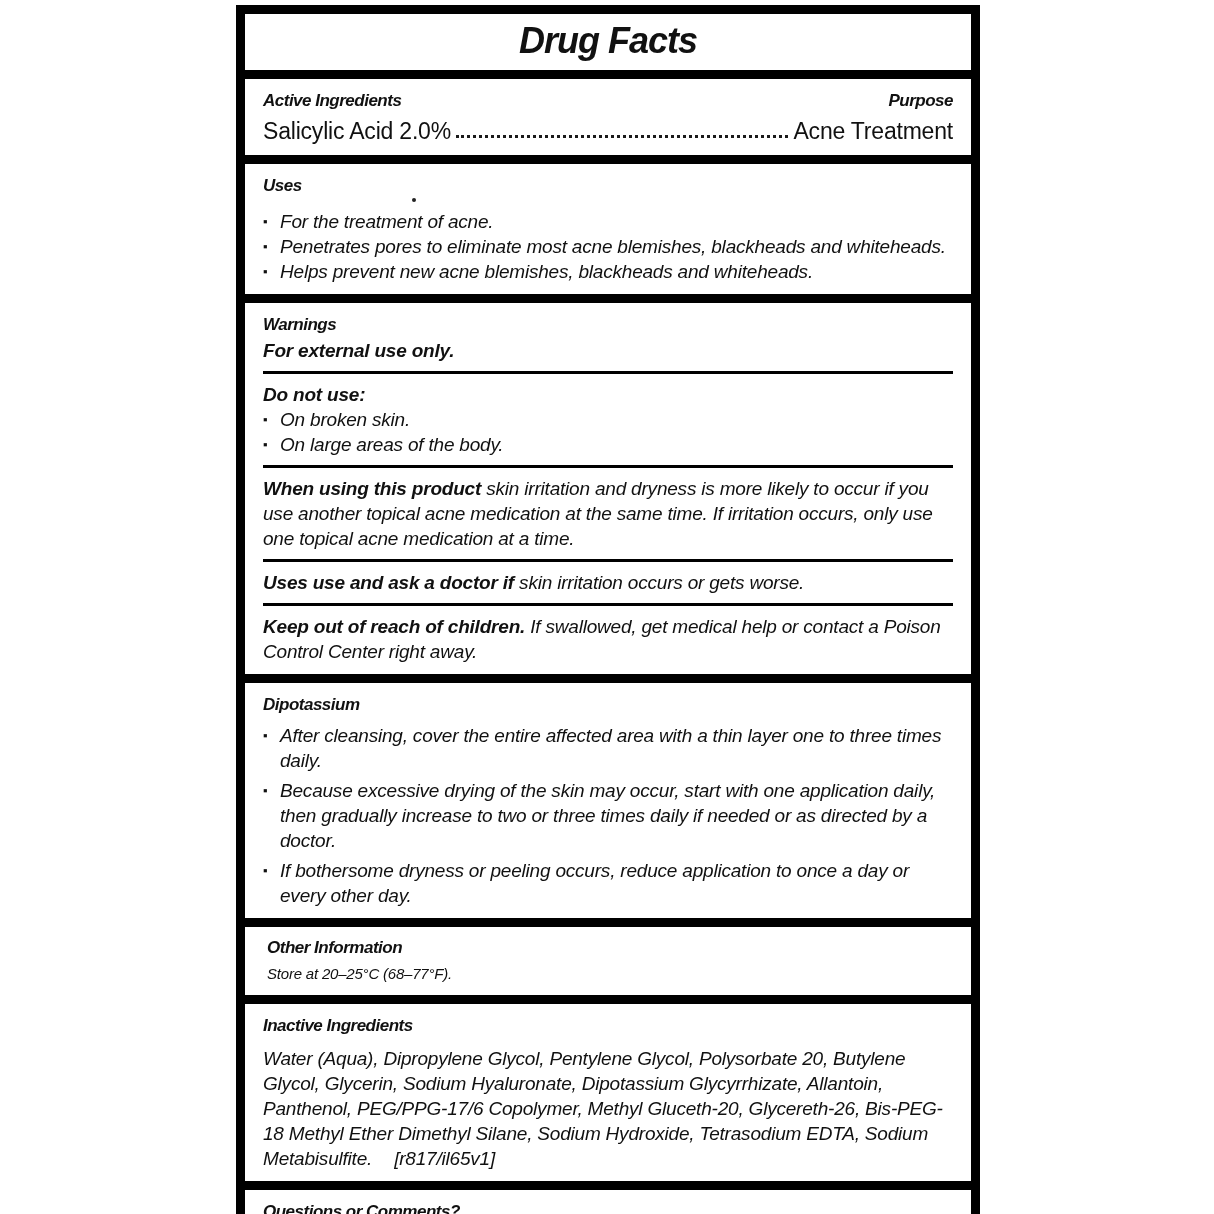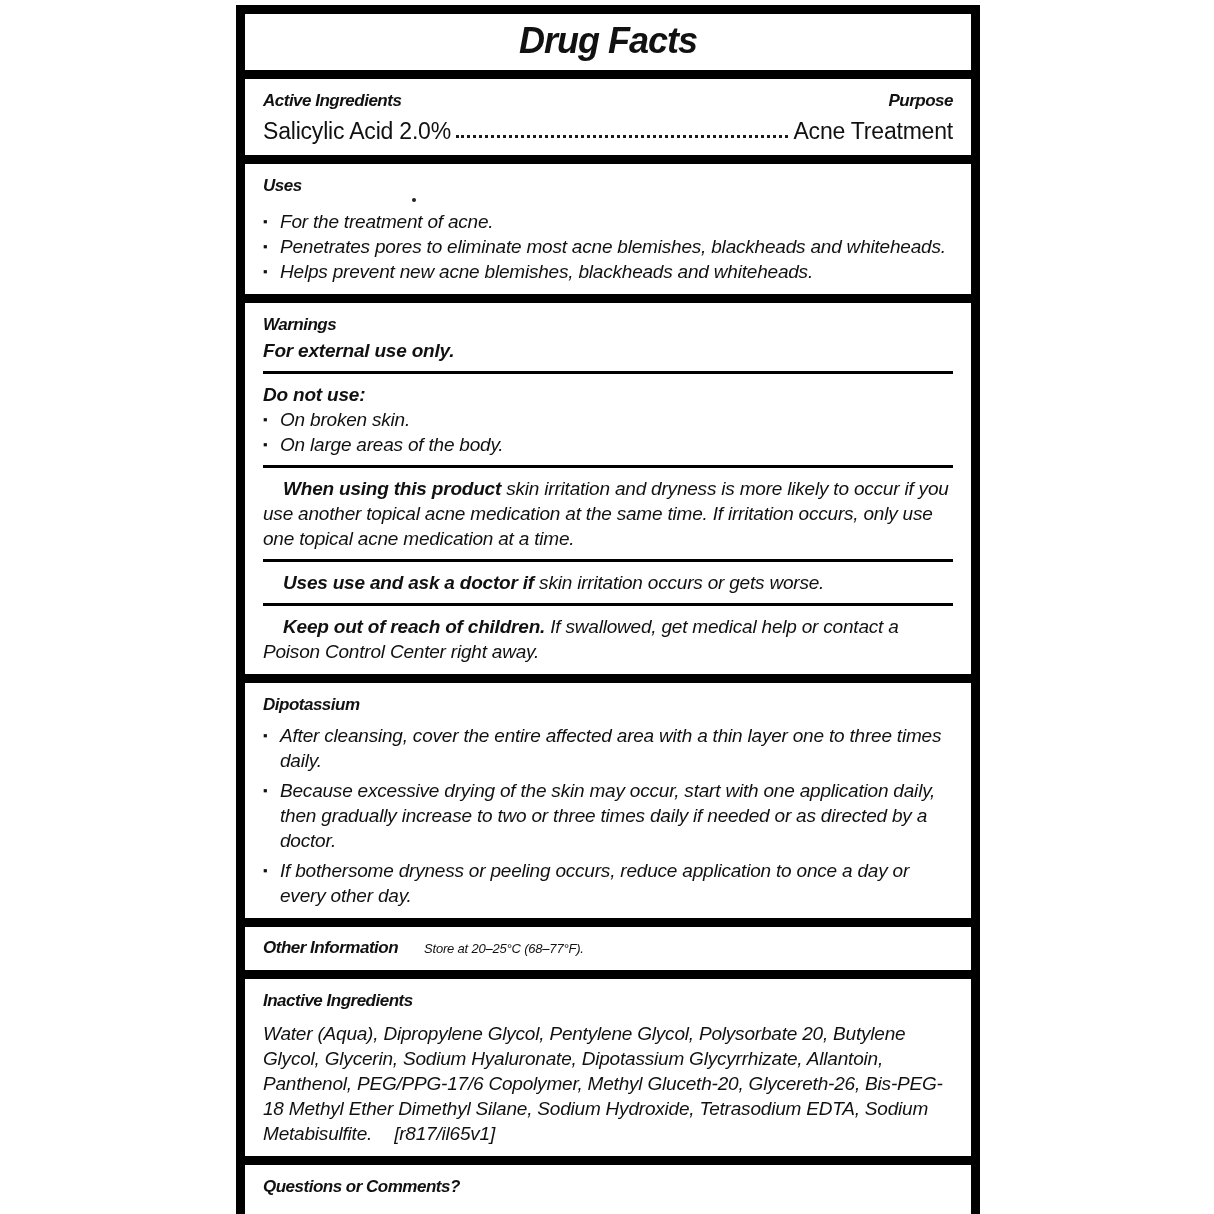--- a/index.html
+++ b/index.html
@@ -22,41 +22,41 @@
   }
   h1.dftitle {
     font-size: 36px; line-height: 42px; font-weight: bold; font-style: italic;
     letter-spacing: -1px;
   }
   h2.sechead {
     font-size: 17px; line-height: 27px; font-weight: bold; font-style: italic;
     letter-spacing: -0.5px;
   }
   .body-text, .bullet-text, p.para { font-size: 19px; line-height: 25px; letter-spacing: -0.2px; font-style: italic; }
-  .bold { font-weight: bold; margin-left: 20px; }
+  .bold { font-weight: bold; }
   .heads-row { display: flex; justify-content: space-between; align-items: baseline; }
   .leader-row { display: flex; align-items: baseline; margin-top: 4px; font-size: 23px; letter-spacing: -0.2px; }
   .leader {
     flex: 1; height: 0; align-self: flex-end;
     border-bottom: 3px dotted #1a1a1a;
     margin: 0 5px 7px 5px;
   }
   .bullet-row { display: flex; }
   .bullet-glyph { width: 17px; flex: none; font-size: 13px; line-height: 25px; }
   .bullet-text { flex: 1; }
   .uses-sec h2 { margin-bottom: 10px; }
   .dir-sec .bullet-row { margin-top: 5px; }
   .dir-sec .bullet-text { padding-right: 2px; }
   hr.rule {
     border: none; border-top: 3px solid #000;
     margin: 8px 0 8px 0;
   }
   .warn-sec p.para { margin: 0; }
-  .other-row { display: flex; align-items: baseline; }
-  .other-row .body-text { margin-left: 26px; font-size: 13px; }
+  .other-row { display: flex; align-items: baseline; flex-direction: column; }
+  .other-row .body-text { margin-left: 4px; font-size: 15px; }
   .inactive-sec h2 { margin-bottom: 7px; }
   .code { margin-left: 22px; }
   .q-sec h2 { margin-bottom: 24px; }
   .stray-dot {
     position: absolute; left: 167px; top: 34px;
     width: 4px; height: 4px; background: #222; border-radius: 50%;
   }
 </style>
 </head>
 <body>

